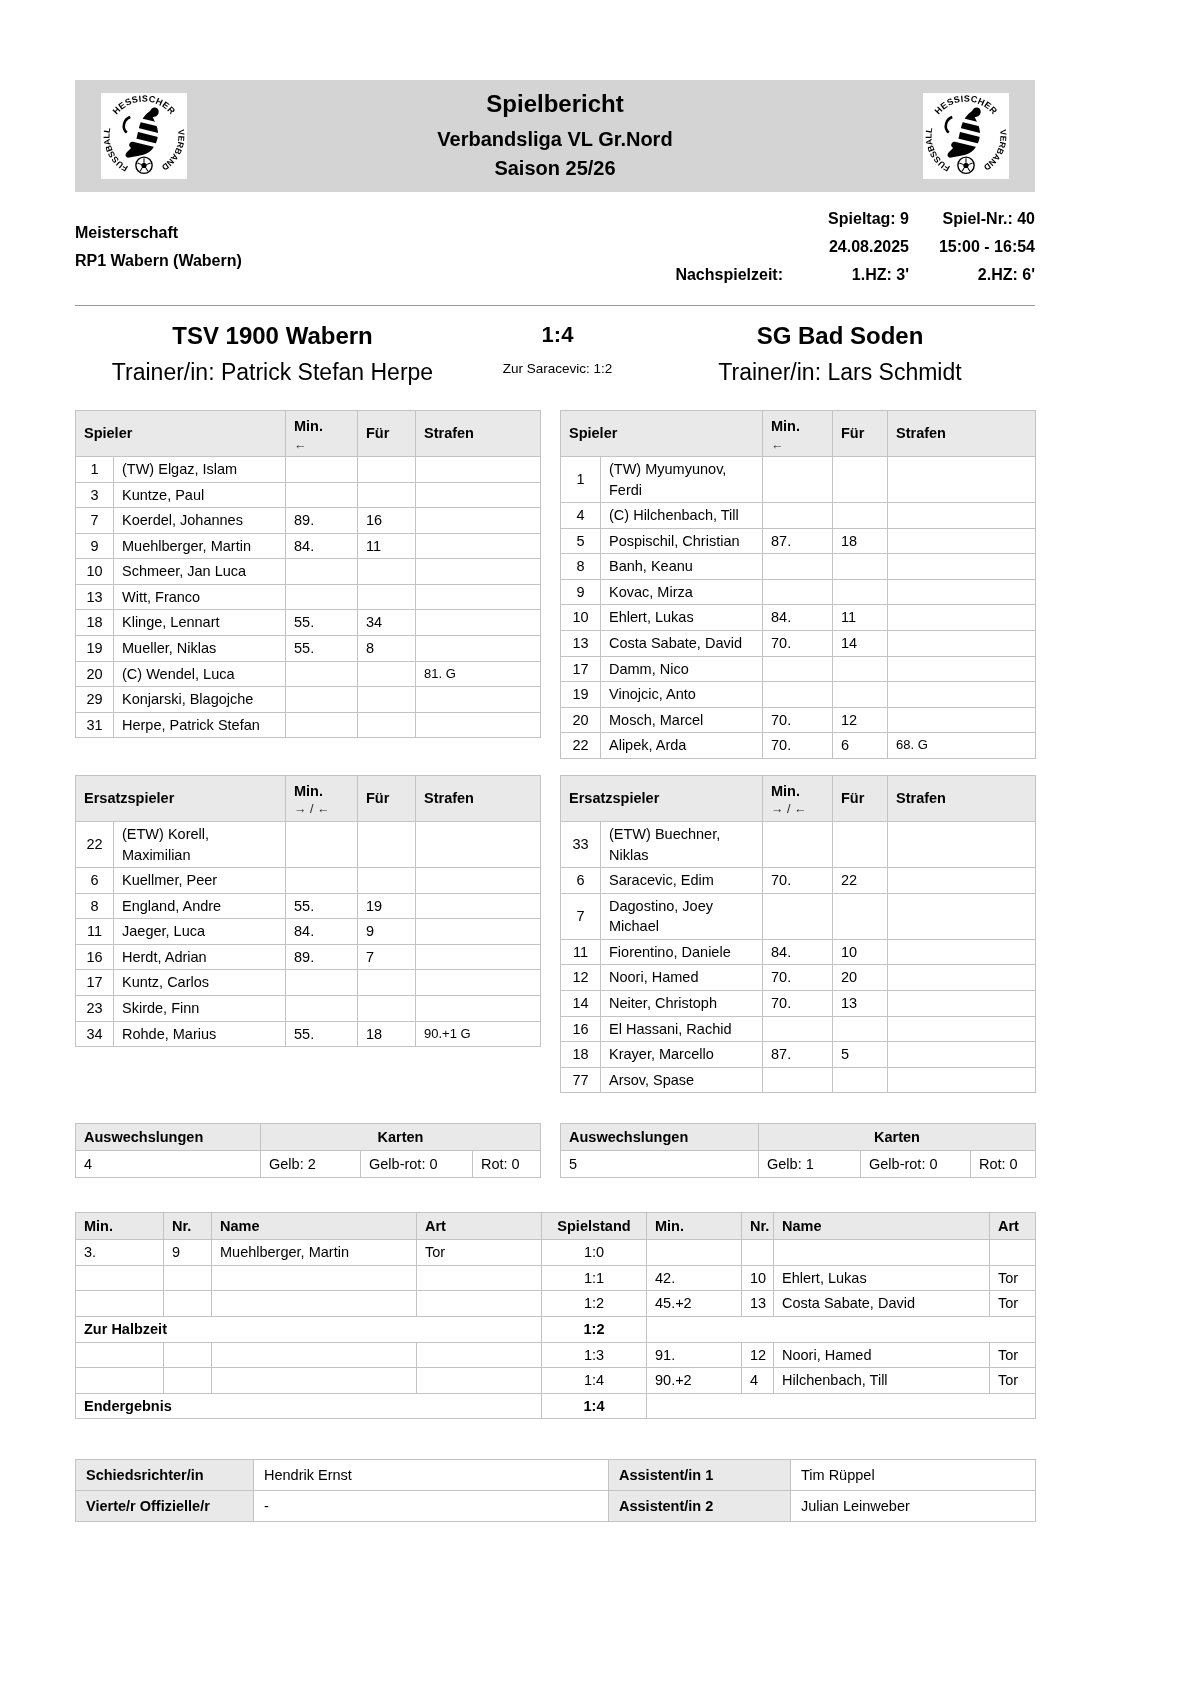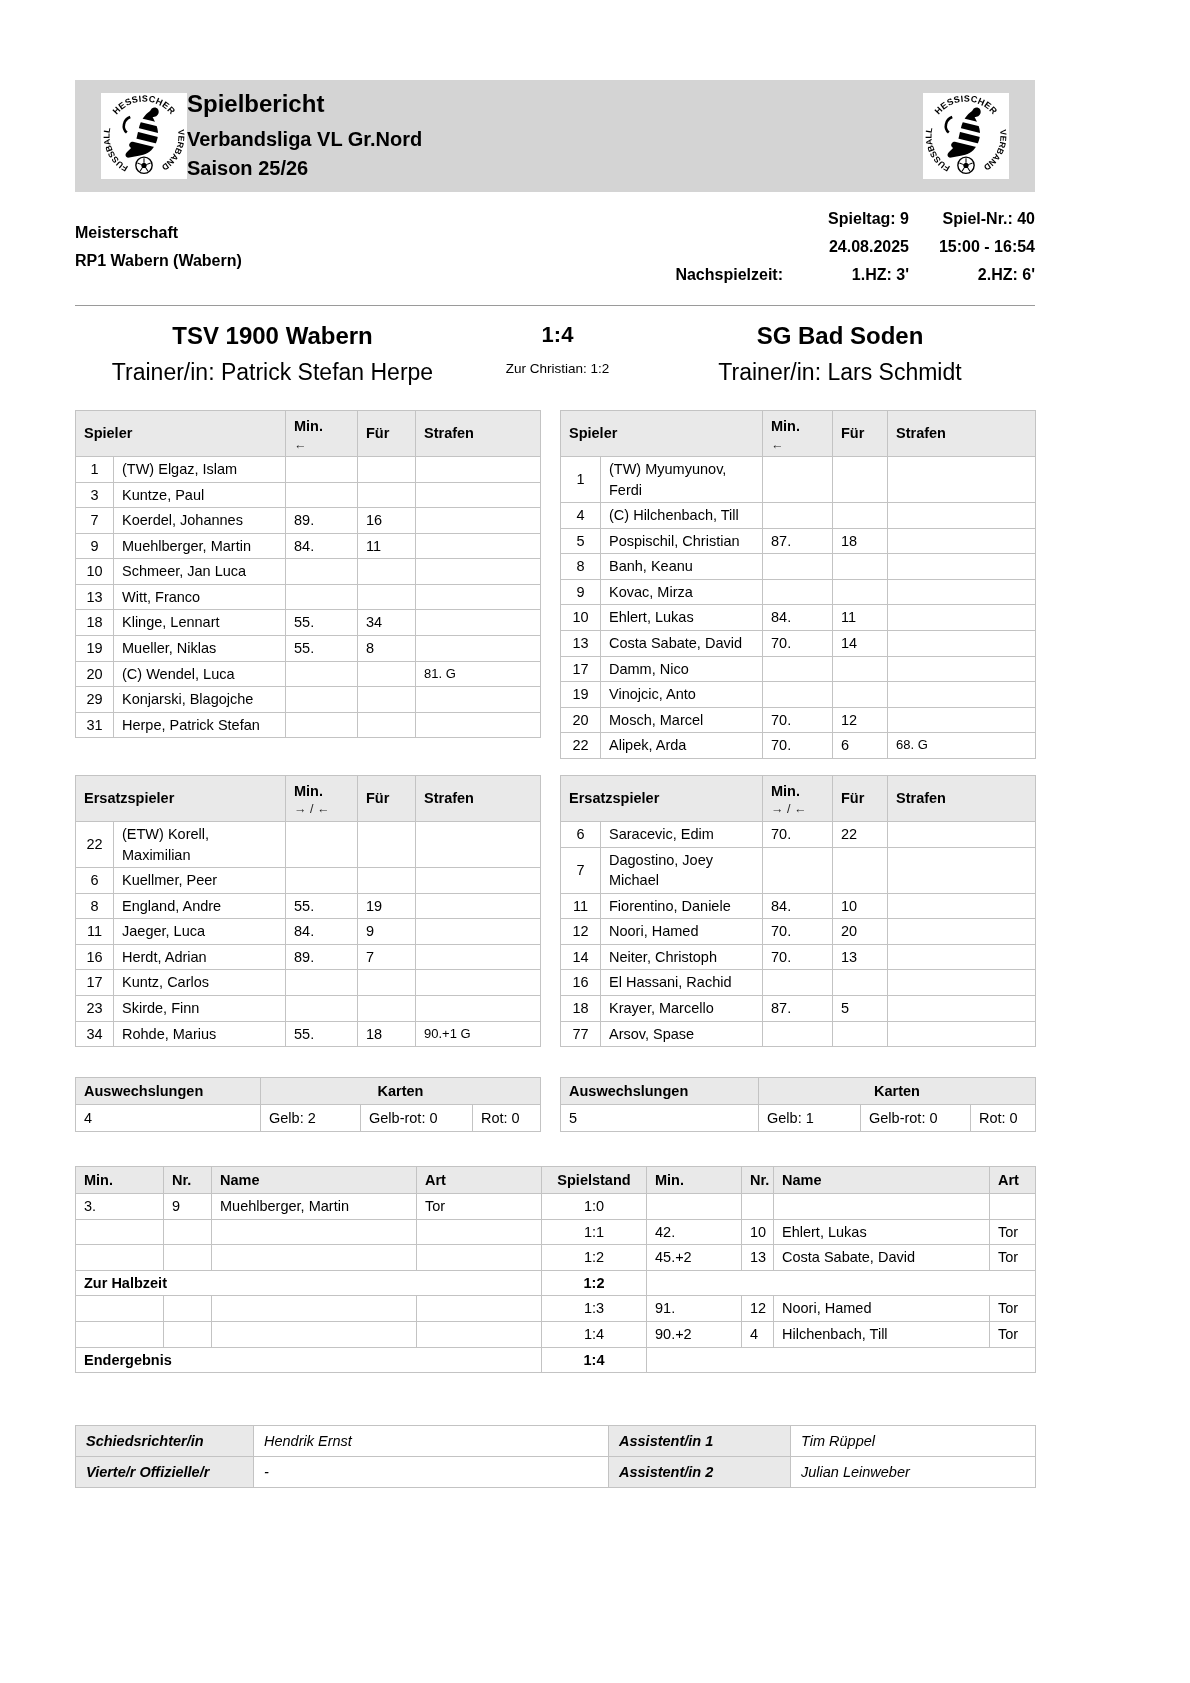--- a/index.html
+++ b/index.html
@@ -17,21 +17,21 @@
   }
   .page{margin:80px 0 0 75px;width:960px;}
 
   
   .band{
     background:var(--band-bg);height:112px;
     display:flex;align-items:center;justify-content:space-between;
     padding:0 26px;
   }
   .logo{width:86px;height:86px;background:#fff;flex:0 0 auto;}
-  .band-titles{flex:1;}
+  .band-titles{text-align:center;flex:1;}
   .band-title{font-size:24px;font-weight:bold;margin-bottom:7px;}
   .band-sub{font-size:20px;font-weight:bold;line-height:1.45;}
 
   
   .meta{display:flex;justify-content:space-between;margin-top:13px;font-weight:bold;font-size:16px;align-items:center;}
   .meta-left div{line-height:28px;}
   .meta-right{display:grid;grid-template-columns:auto 112px 112px;column-gap:14px;text-align:right;line-height:28px;}
   .meta-right span{display:block;}
 
   .rule{border-top:1px solid var(--rule);margin-top:16px;}
@@ -66,21 +66,21 @@
   .cards th.c{text-align:center;}
 
   
   table.goals{width:960px;margin-top:34px;}
   .goals th{height:27px;}
   .goals td{height:25px;}
   .goals .score-c{text-align:center;}
   .goals .b{font-weight:bold;}
 
   
-  table.officials{width:960px;margin-top:52px;font-style:italic;}
+  table.officials{width:960px;margin-top:40px;}
   .officials th,.officials td{height:31px;padding:4px 10px;}
 
   
   .logo text{font-family:"Liberation Sans","DejaVu Sans",sans-serif;font-weight:bold;}
 </style>
 </head>
 <body>
 
 <div class="page">
 
@@ -147,21 +147,21 @@
 
   <div class="rule"></div>
 
   <div class="matchhead">
     <div>
       <div class="team-name">TSV 1900 Wabern</div>
       <div class="trainer">Trainer/in: Patrick Stefan Herpe</div>
     </div>
     <div>
       <div class="score">1:4</div>
-      <div class="halftime">Zur Christian: 1:2</div>
+      <div class="halftime">Zur Saracevic: 1:2</div>
     </div>
     <div>
       <div class="team-name">SG Bad Soden</div>
       <div class="trainer">Trainer/in: Lars Schmidt</div>
     </div>
   </div>
 
   <div class="cols">
     <div class="col-l">
       <table class="lineup">
@@ -481,20 +481,27 @@
         <thead>
           <tr>
             <th colspan="2">Ersatzspieler</th>
             <th><span>Min.</span><span class="min-sub">→ / ←</span></th>
             <th>Für</th>
             <th>Strafen</th>
           </tr>
         </thead>
         <tbody>
 
+            <tr>
+              <td class="td-nr">33</td>
+              <td>(ETW) Buechner, Niklas</td>
+              <td></td>
+              <td></td>
+              <td class="td-str"></td>
+            </tr>
 
             <tr>
               <td class="td-nr">6</td>
               <td>Saracevic, Edim</td>
               <td>70.</td>
               <td>22</td>
               <td class="td-str"></td>
             </tr>
 
             <tr>

